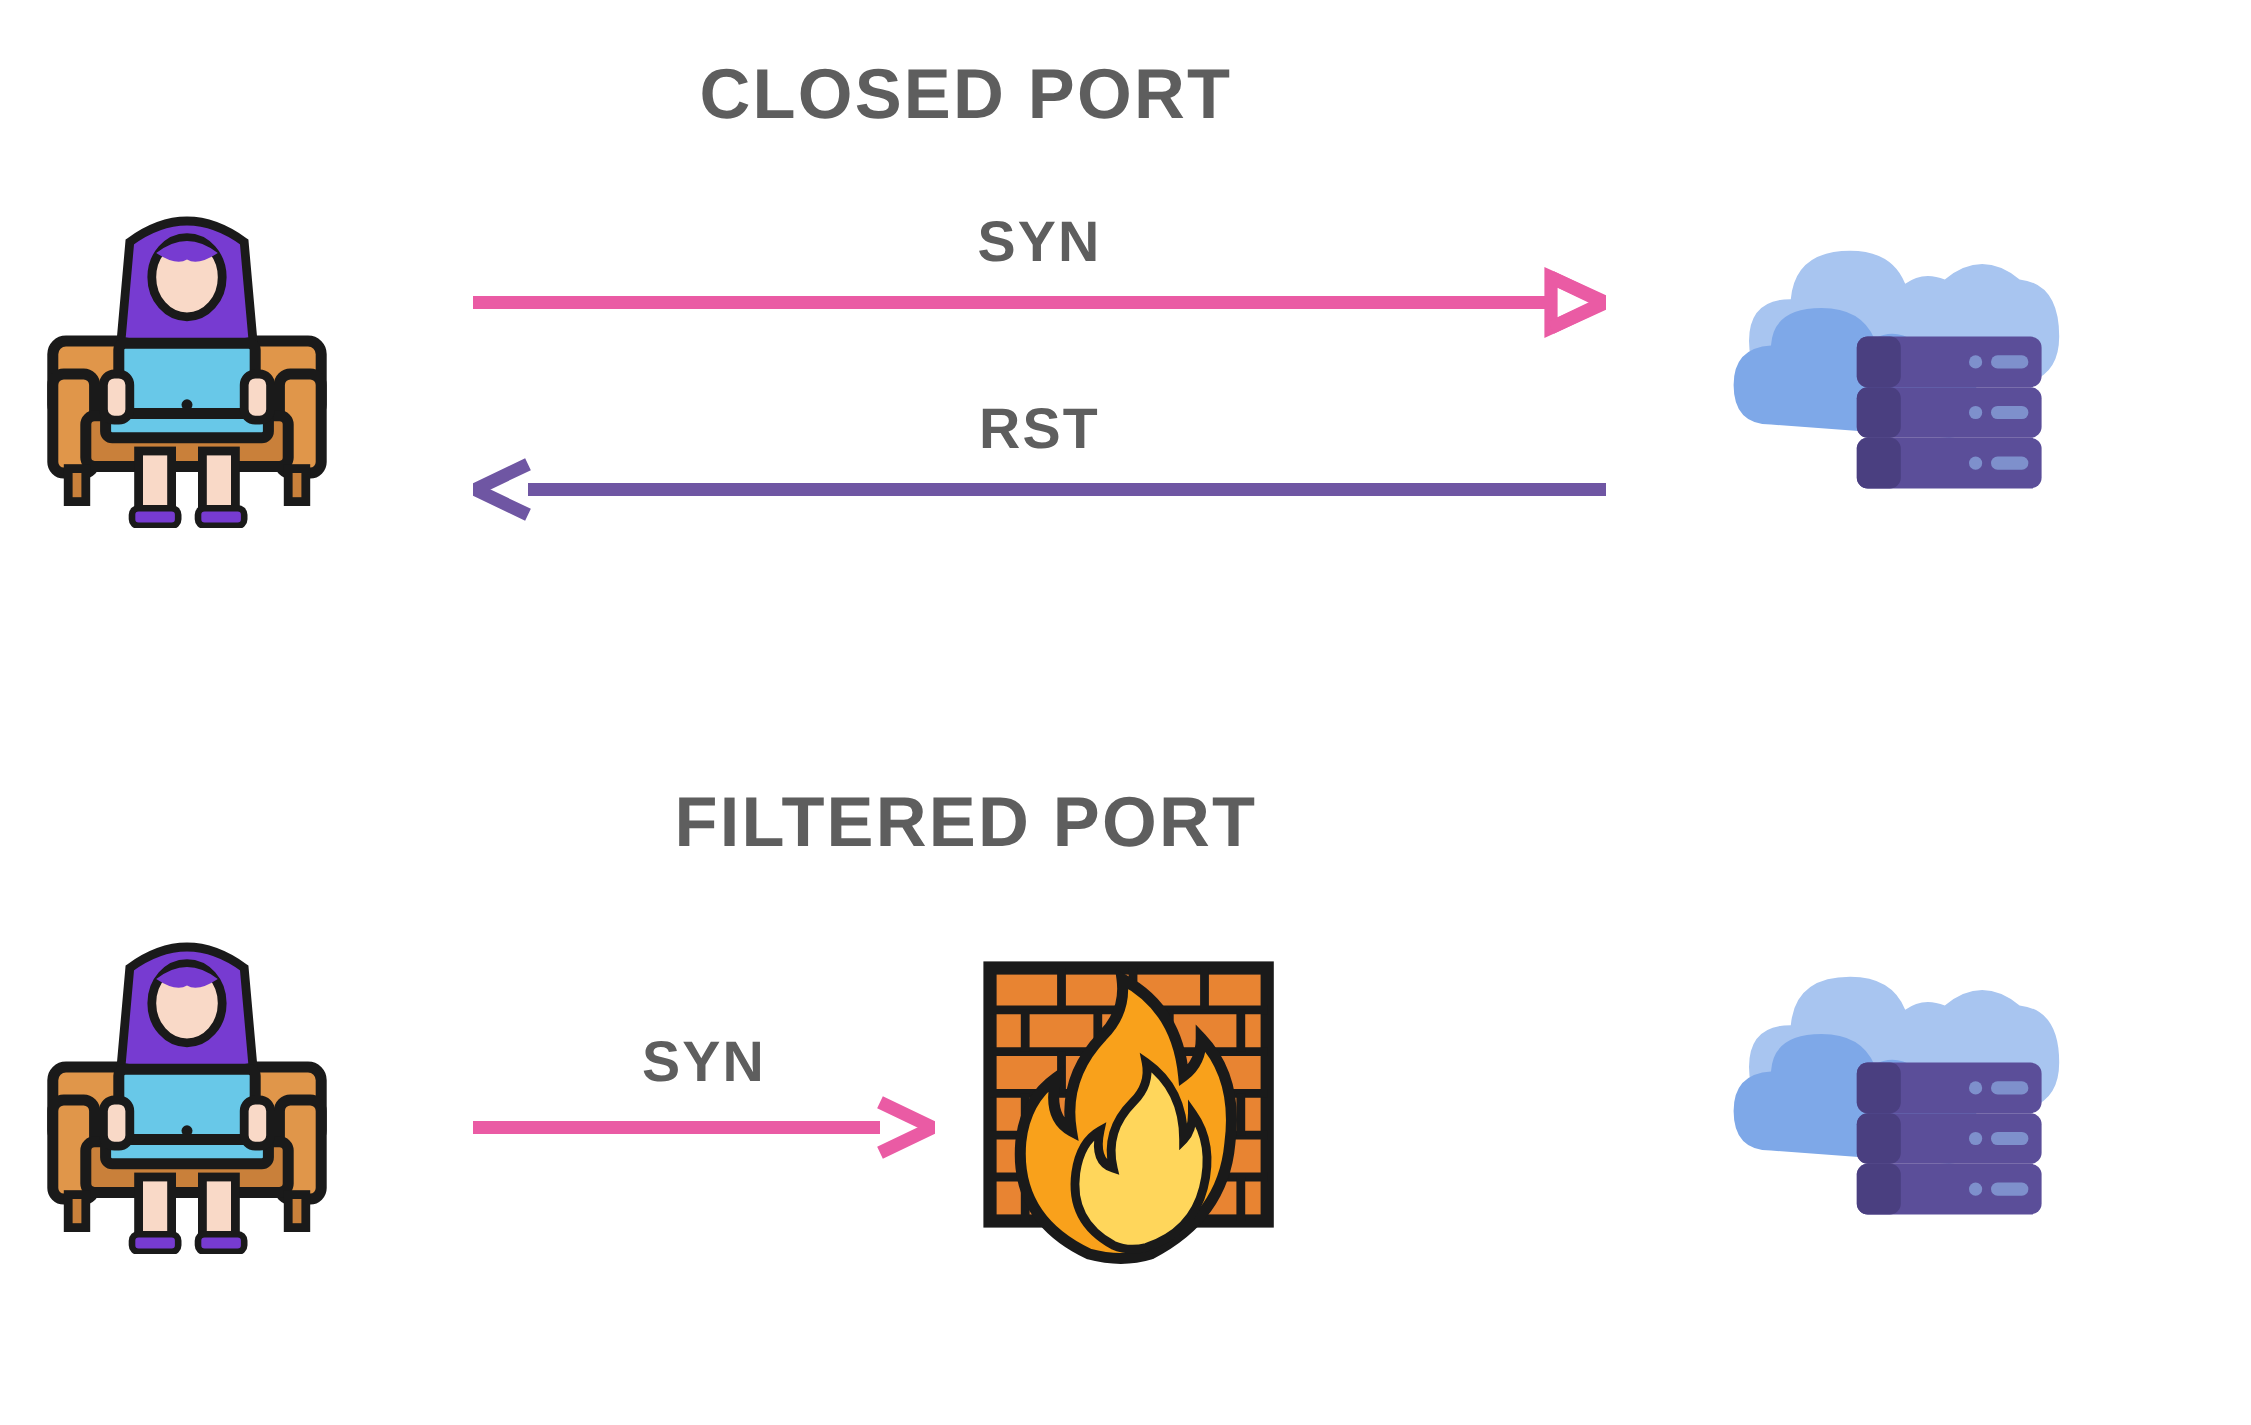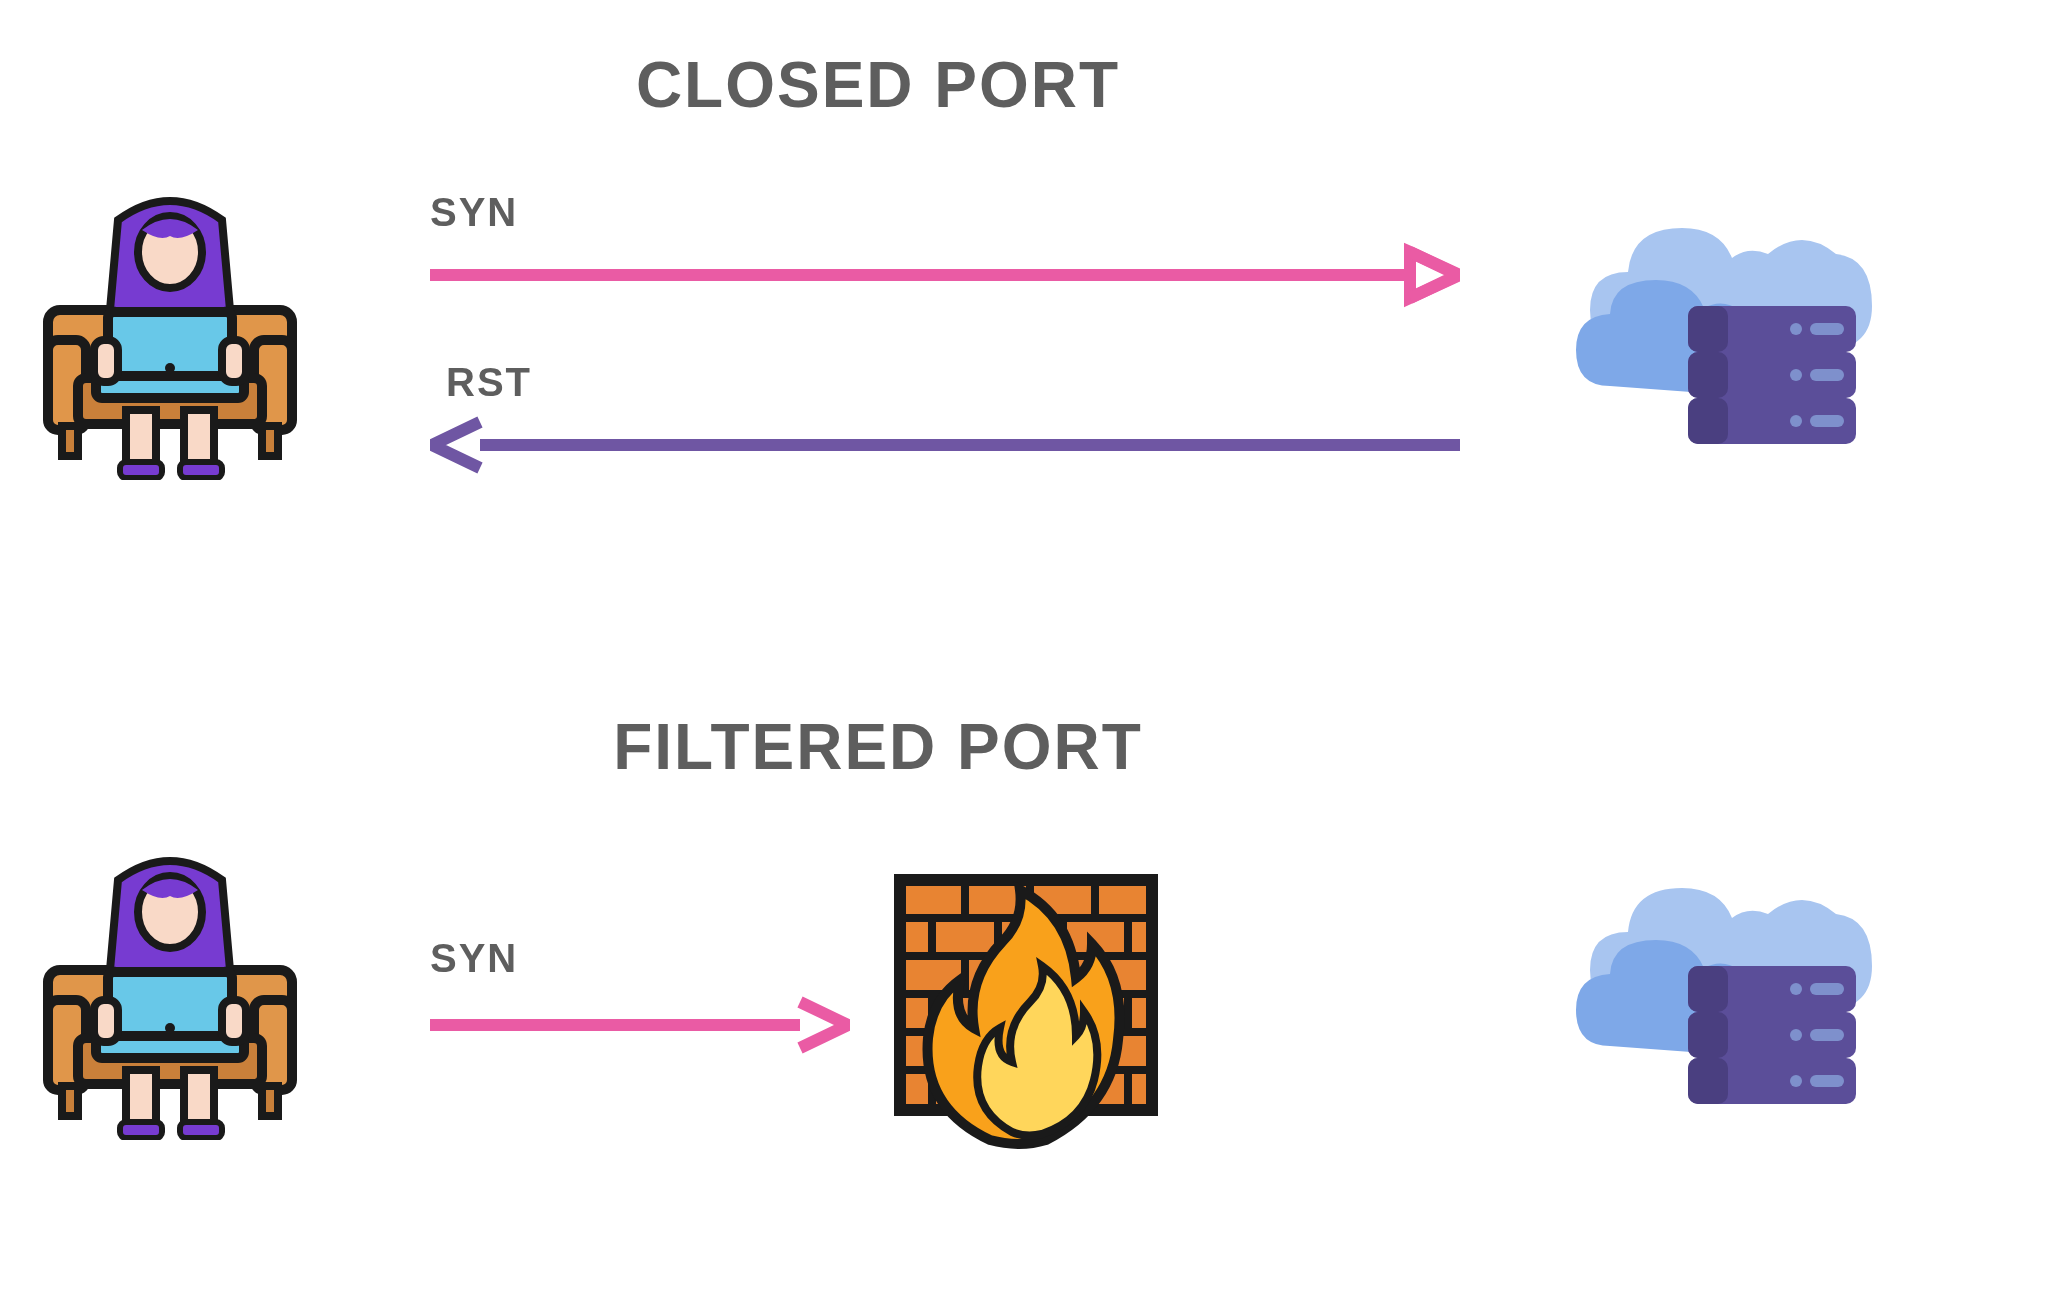--- a/index.html
+++ b/index.html
@@ -1,18 +1,18 @@
 <!DOCTYPE html>
 <html><head>
 <meta charset="utf-8">
 <style>
   html,body{margin:0;padding:0;background:#ffffff;}
   body{width:2046px;height:1295px;position:relative;font-family:"Arial Narrow","Helvetica Neue",Helvetica,Arial,sans-serif;}
   .title{position:absolute;left:0;width:1756px;text-align:center;font-size:64px;font-weight:700;letter-spacing:2px;color:#5e5e5e;font-stretch:condensed;}
-  .label{position:absolute;font-size:40px;font-weight:600;letter-spacing:2px;color:#5e5e5e;text-align:left;font-stretch:condensed;}
+  .label{position:absolute;font-size:52px;font-weight:600;letter-spacing:2px;color:#5e5e5e;text-align:center;font-stretch:condensed;}
   svg.icon{position:absolute;}
   .arrow{position:absolute;}
 </style>
 </head>
 <body>
 
 <div class="title" style="top:48px;">CLOSED PORT</div>
 
 <svg class="icon" style="left:30px;top:190px;" width="280" height="290" viewBox="0 0 280 290">
 
@@ -78,21 +78,21 @@
   <line x1="0" y1="35" x2="980" y2="35" stroke="#ea5ba4" stroke-width="12"></line>
   <polygon points="980,12 1030,35 980,58" fill="none" stroke="#ea5ba4" stroke-width="12" stroke-linejoin="miter"></polygon>
   <polyline points="980,12 1028,35 980,58" fill="none" stroke="#ea5ba4" stroke-width="12" stroke-linecap="butt"></polyline>
 </svg>
 <div class="label" style="left:430px;top:190px;width:1030px;">SYN</div>
 
 <svg class="arrow" style="left:430px;top:410px;" width="1030" height="70" viewBox="0 0 1030 70">
   <line x1="1030" y1="35" x2="50" y2="35" stroke="#6f56a3" stroke-width="12"></line>
   <polyline points="50,12 2,35 50,58" fill="none" stroke="#6f56a3" stroke-width="12" stroke-linecap="butt"></polyline>
 </svg>
-<div class="label" style="left:446px;top:360px;width:1030px;">RST</div>
+<div class="label" style="left:430px;top:360px;width:1030px;">RST</div>
 
 <div class="title" style="top:710px;">FILTERED PORT</div>
 
 <svg class="icon" style="left:30px;top:850px;" width="280" height="290" viewBox="0 0 280 290">
   <rect x="18" y="120" width="244" height="70" rx="12" fill="#e0964a" stroke="#1a1a1a" stroke-width="10"></rect>
   <rect x="18" y="150" width="38" height="90" rx="10" fill="#e0964a" stroke="#1a1a1a" stroke-width="10"></rect>
   <rect x="224" y="150" width="38" height="90" rx="10" fill="#e0964a" stroke="#1a1a1a" stroke-width="10"></rect>
   <rect x="48" y="188" width="184" height="46" rx="8" fill="#c9803a" stroke="#1a1a1a" stroke-width="10"></rect>
   <rect x="32" y="236" width="16" height="30" fill="#c9803a" stroke="#1a1a1a" stroke-width="8"></rect>
   <rect x="232" y="236" width="16" height="30" fill="#c9803a" stroke="#1a1a1a" stroke-width="8"></rect>

